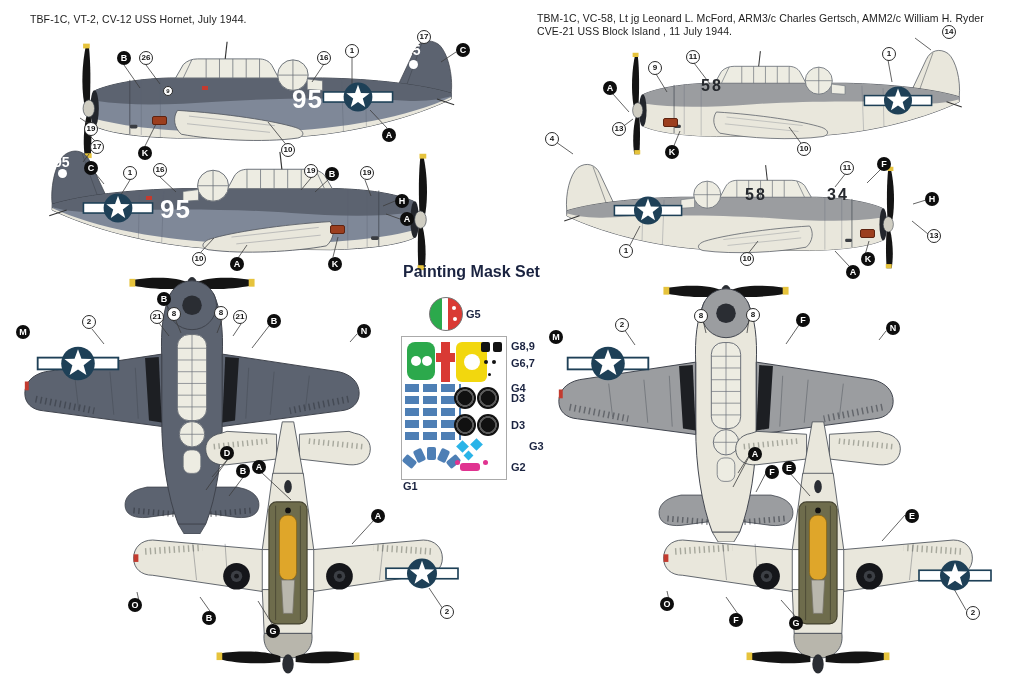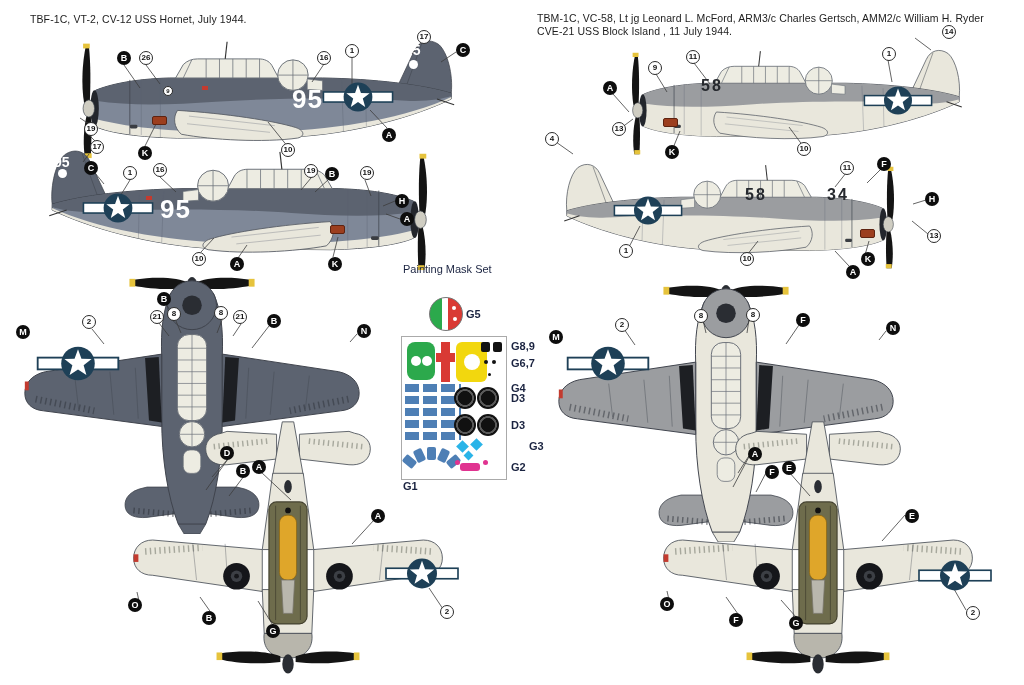--- a/index.html
+++ b/index.html
@@ -23,21 +23,21 @@
   .dot{position:absolute;background:#fff;border-radius:50%;width:9px;height:9px;z-index:20;}
   .brown{position:absolute;background:#9c3e1e;border:1px solid #5e2310;border-radius:2px;
          width:13px;height:7px;z-index:20;}
   .redmark{position:absolute;background:#c33b2f;z-index:20;}
   
   .scheme-tri{--pTop:var(--c-triDark);--pMid:var(--c-triMid);--pBot:var(--c-cream);--pFin:var(--c-triDark);}
   .scheme-atl{--pTop:var(--c-gray);--pMid:var(--c-cream);--pBot:var(--c-cream);--pFin:var(--c-cream);}
   .plan-tri{--wTop:var(--c-triDark);--fuse:var(--c-triDark);--stab:var(--c-triDark);--nose:var(--c-triDark);}
   .plan-atl{--wTop:var(--c-gray);--fuse:var(--c-cream);--stab:var(--c-gray);--nose:var(--c-gray);}
   
-  .mask-head{position:absolute;left:403px;top:263px;font-size:11px;font-weight:400;color:var(--c-navy);z-index:25;}
+  .mask-head{position:absolute;left:403px;top:263px;font-size:16px;font-weight:700;color:var(--c-navy);z-index:25;}
   .mlabel{position:absolute;font-size:11px;font-weight:700;color:var(--c-navy);z-index:25;}
   .maskbox{position:absolute;left:401px;top:336px;width:104px;height:142px;background:#fff;
            border:1px solid #aaa;z-index:10;}
   .g5circle{position:absolute;left:429px;top:297px;width:32px;height:32px;border-radius:50%;
             border:1px solid #777;z-index:25;
             background:linear-gradient(90deg,var(--c-maskGreen) 0 38%,#fff 38% 55%,var(--c-maskRed) 55% 100%);}
   .g5circle .d1,.g5circle .d2{position:absolute;width:4px;height:4px;background:#fff;border-radius:50%;}
   .g5circle .d1{left:22px;top:8px;} .g5circle .d2{left:23px;top:19px;}
   .mp{position:absolute;z-index:26;}
   .greenpiece{left:407px;top:342px;width:28px;height:38px;background:var(--c-maskGreen);border-radius:8px;}

